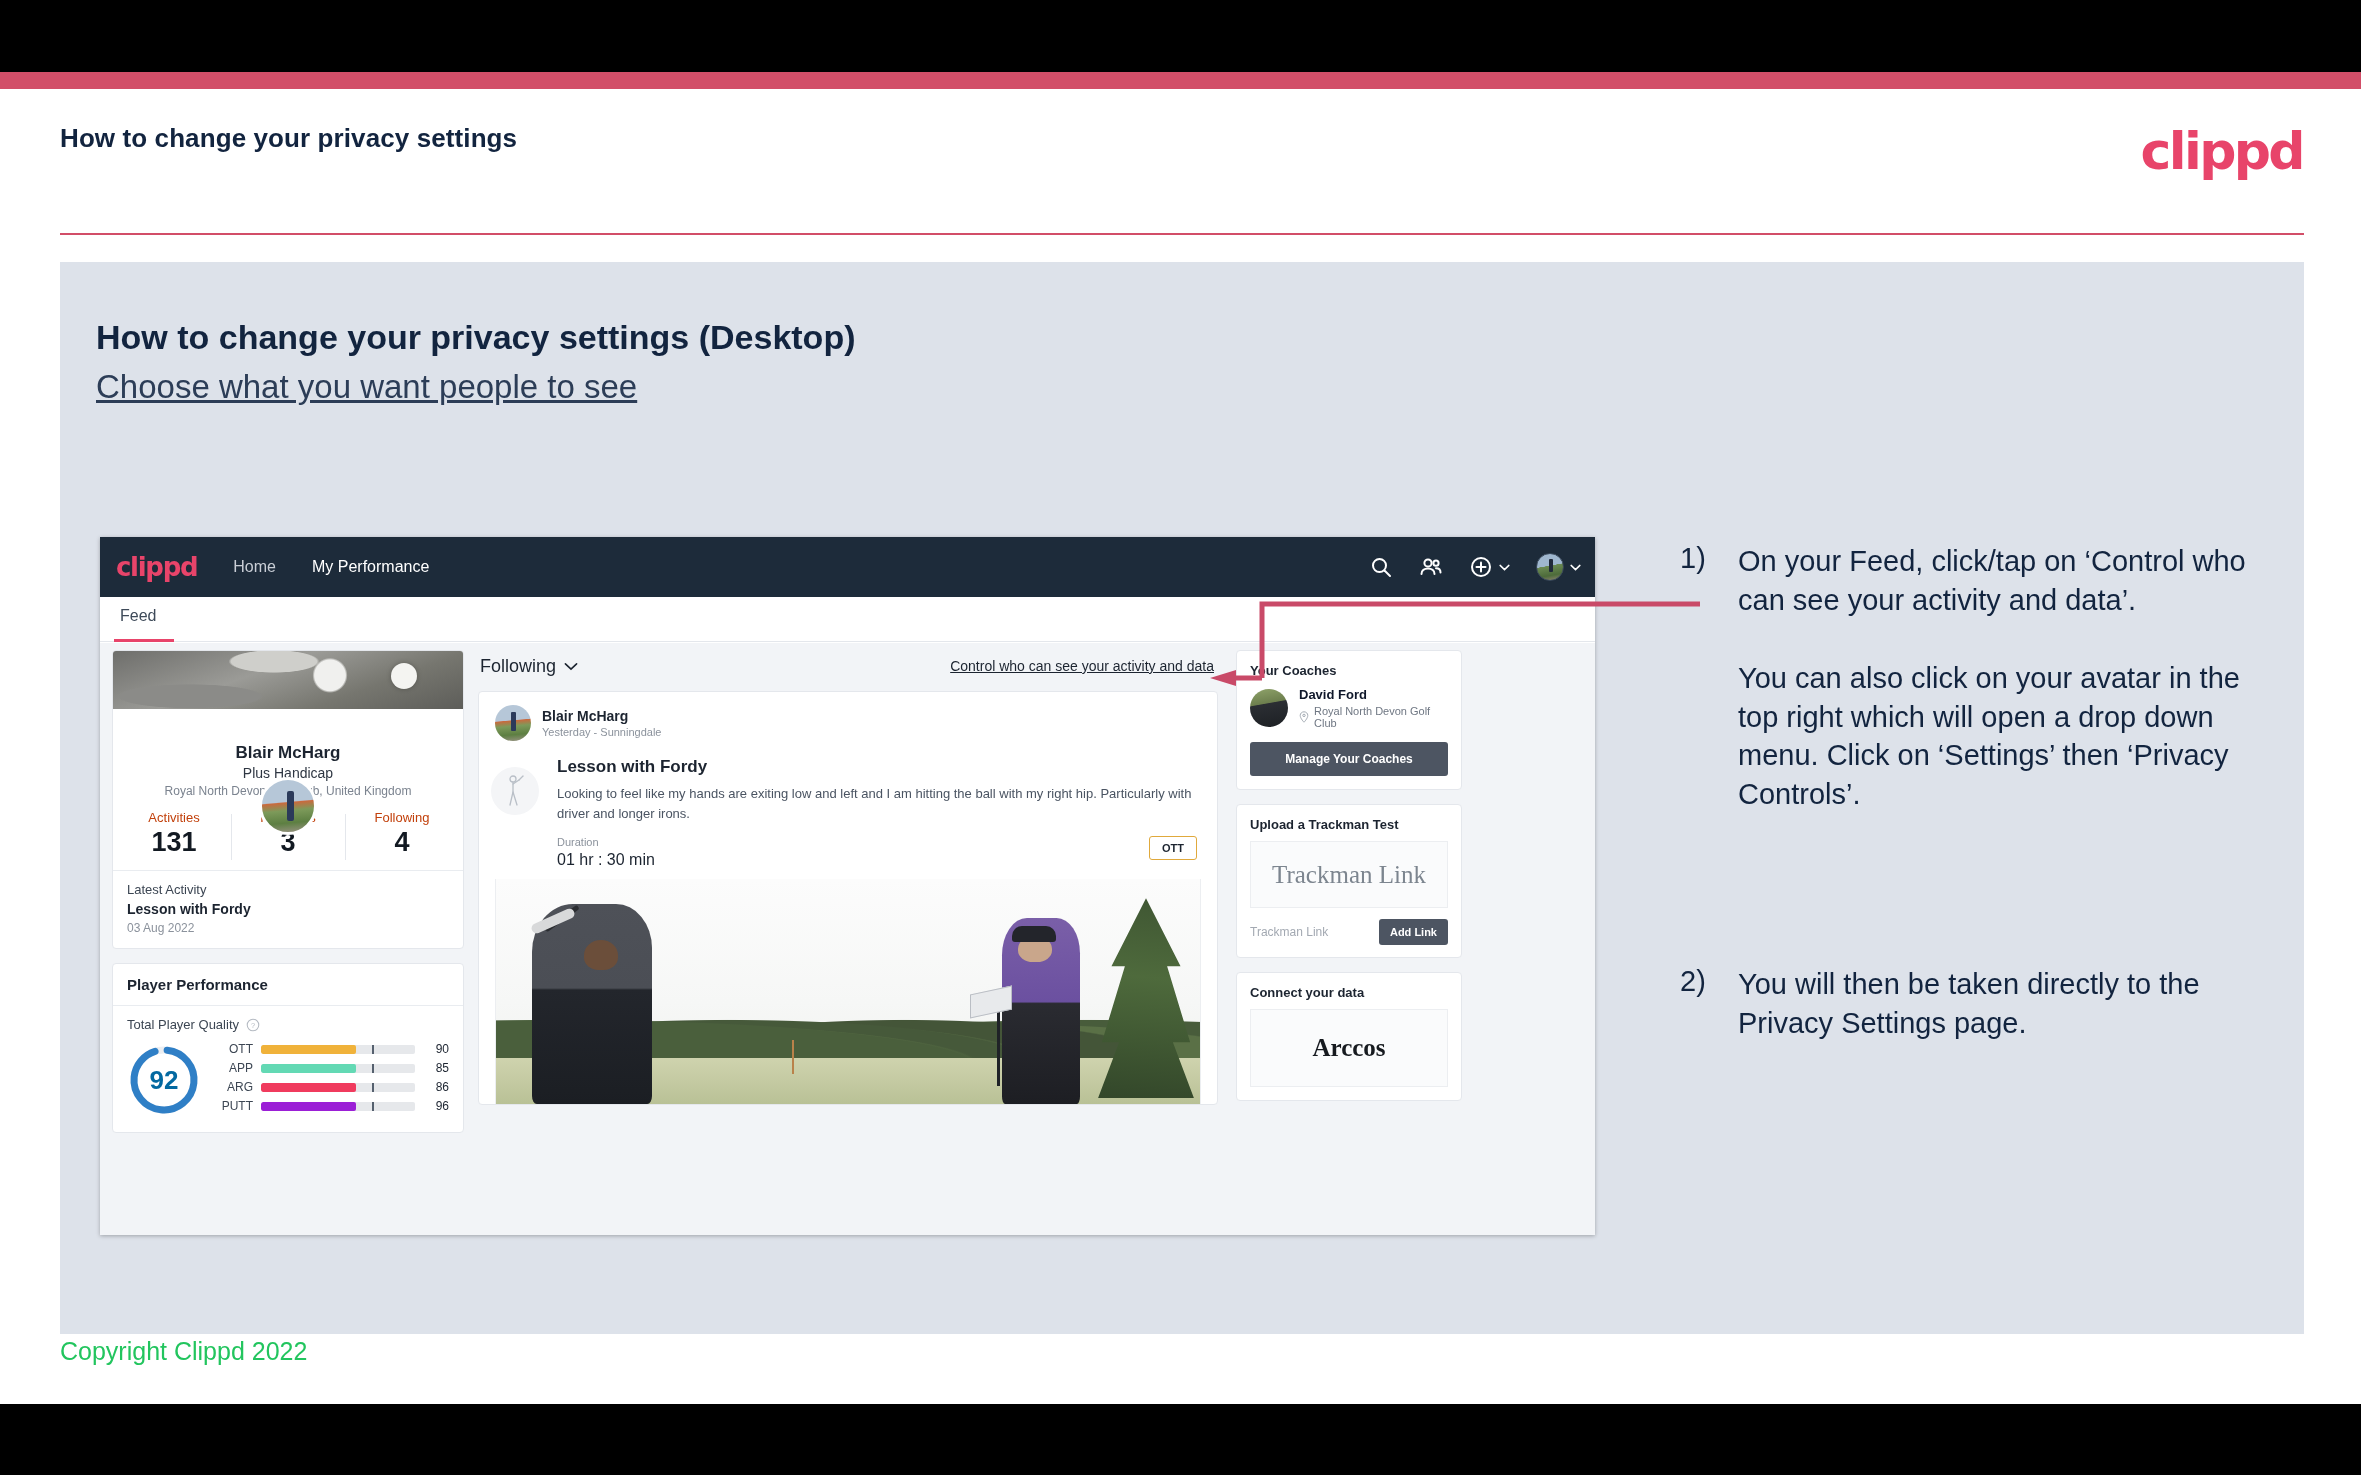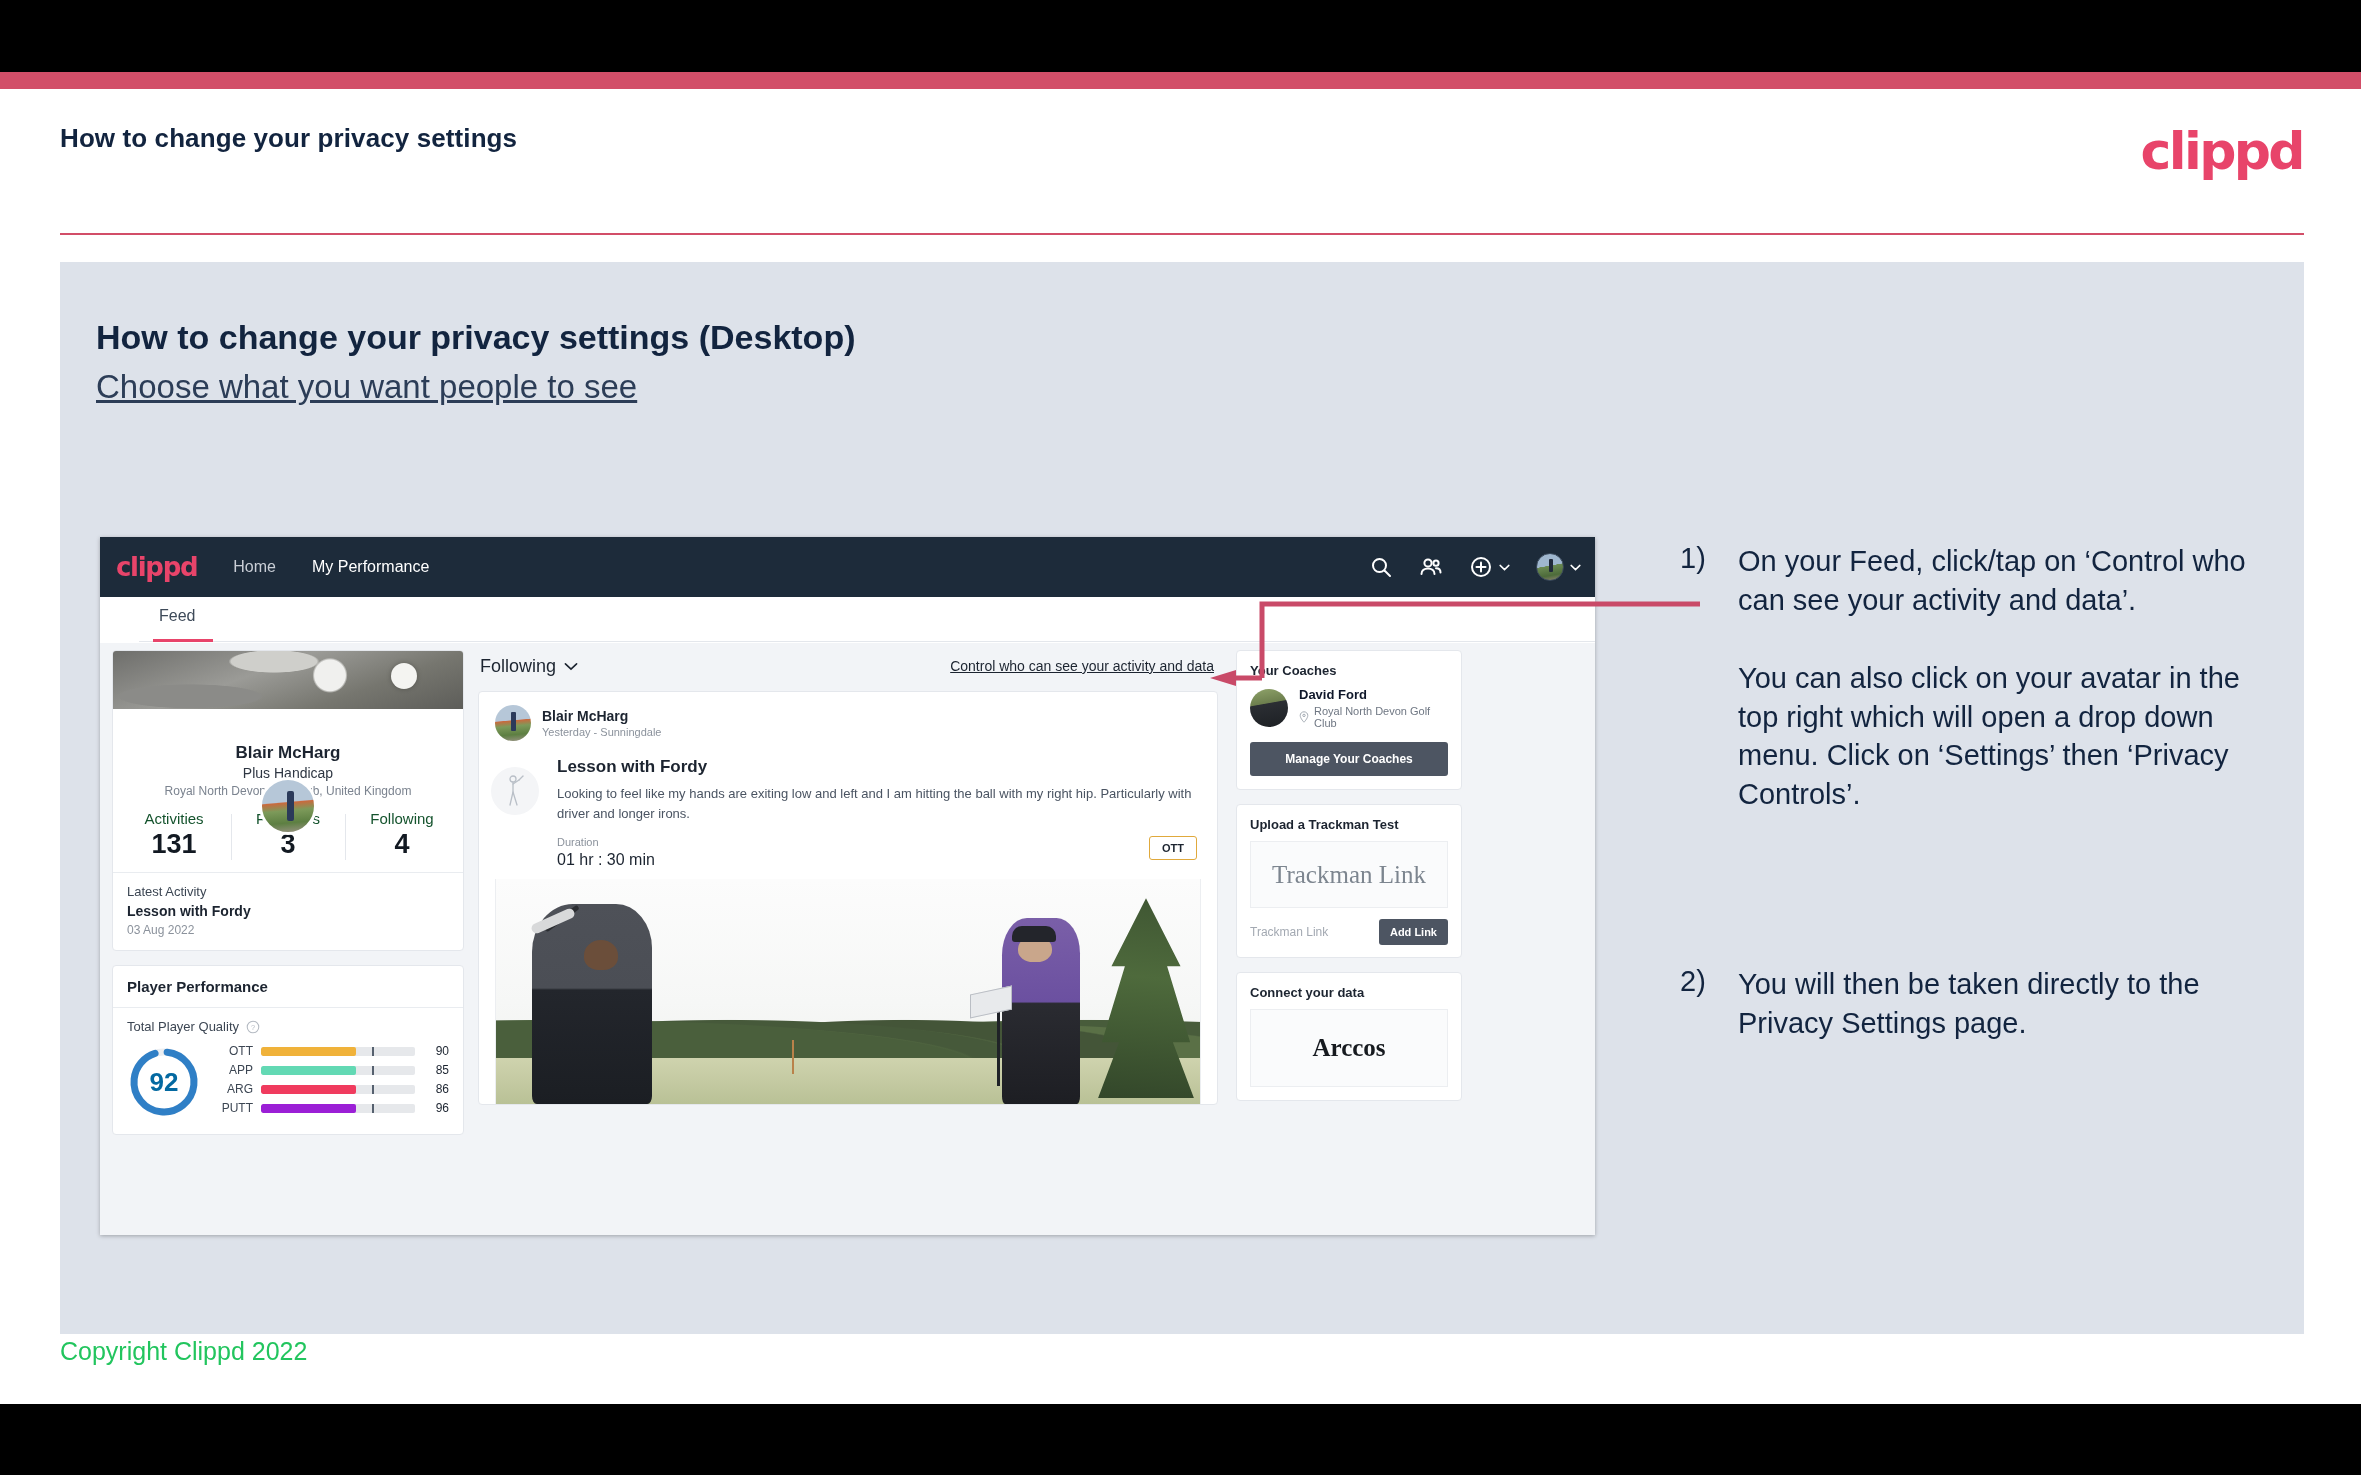--- a/index.html
+++ b/index.html
@@ -82,21 +82,21 @@
     border:1px solid #3b4a5c; position:relative; overflow:hidden;
   }
   .nav-avatar::after{
     content:""; position:absolute; left:12px; top:5px; width:4px; height:13px;
     background:#20293a; border-radius:1px;
   }
 
   
   .app-tabbar {
     position:absolute; left:0; top:60px; width:1495px; height:45px;
-    background:#fff; border-bottom:1px solid #e4e7ec;margin-left:39px;
+    background:#fff; border-bottom:1px solid #e4e7ec;
   }
   .tab-feed {
     position:absolute; left:20px; top:10px; font-size:16px; color:#3e4a59;
   }
   .tab-underline {
     position:absolute; left:14px; top:42px; width:60px; height:3px; background:#e8446a;
   }
 
   
   .app-body { position:absolute; left:0; top:106px; width:1495px; height:592px; background:#f2f4f7; }
@@ -128,21 +128,21 @@
     background:#2b3a5a; border-radius:2px;
   }
   .pc-name { margin-top:34px; text-align:center; font-size:17px; font-weight:700; color:#1c2430; }
   .pc-hcp  { text-align:center; font-size:14px; color:#2e3642; margin-top:2px; }
   .pc-club { text-align:center; font-size:12px; color:#7b838f; margin-top:3px; }
   .pc-stats { display:flex; margin-top:12px; padding:0 4px 12px; }
   .pc-stat { flex:1; text-align:center; position:relative; }
   .pc-stat + .pc-stat::before {
     content:""; position:absolute; left:0; top:4px; width:1px; height:46px; background:#e4e7ec;
   }
-  .pc-stat .lbl { font-size:15px; color:#14532d; }
+  .pc-stat .lbl { font-size:13px; color:#c2410c; }
   .pc-stat .val { font-size:27px; font-weight:700; color:#121922; margin-top:2px; }
   .pc-latest { border-top:1px solid #e9ecf0; padding:11px 14px 13px; }
   .pc-latest .l1 { font-size:13px; color:#3c4653; }
   .pc-latest .l2 { font-size:14px; font-weight:700; color:#1c2430; margin-top:4px; }
   .pc-latest .l3 { font-size:12px; color:#8b929c; margin-top:4px; }
 
   .perf-card { margin-top:14px; }
   .perf-head { padding:12px 14px; border-bottom:1px solid #e9ecf0; font-size:15px; font-weight:700; color:#1c2430; }
   .perf-body { padding:11px 14px 14px; }
   .tpq-row { display:flex; align-items:center; gap:7px; font-size:13px; color:#3c4653; }

